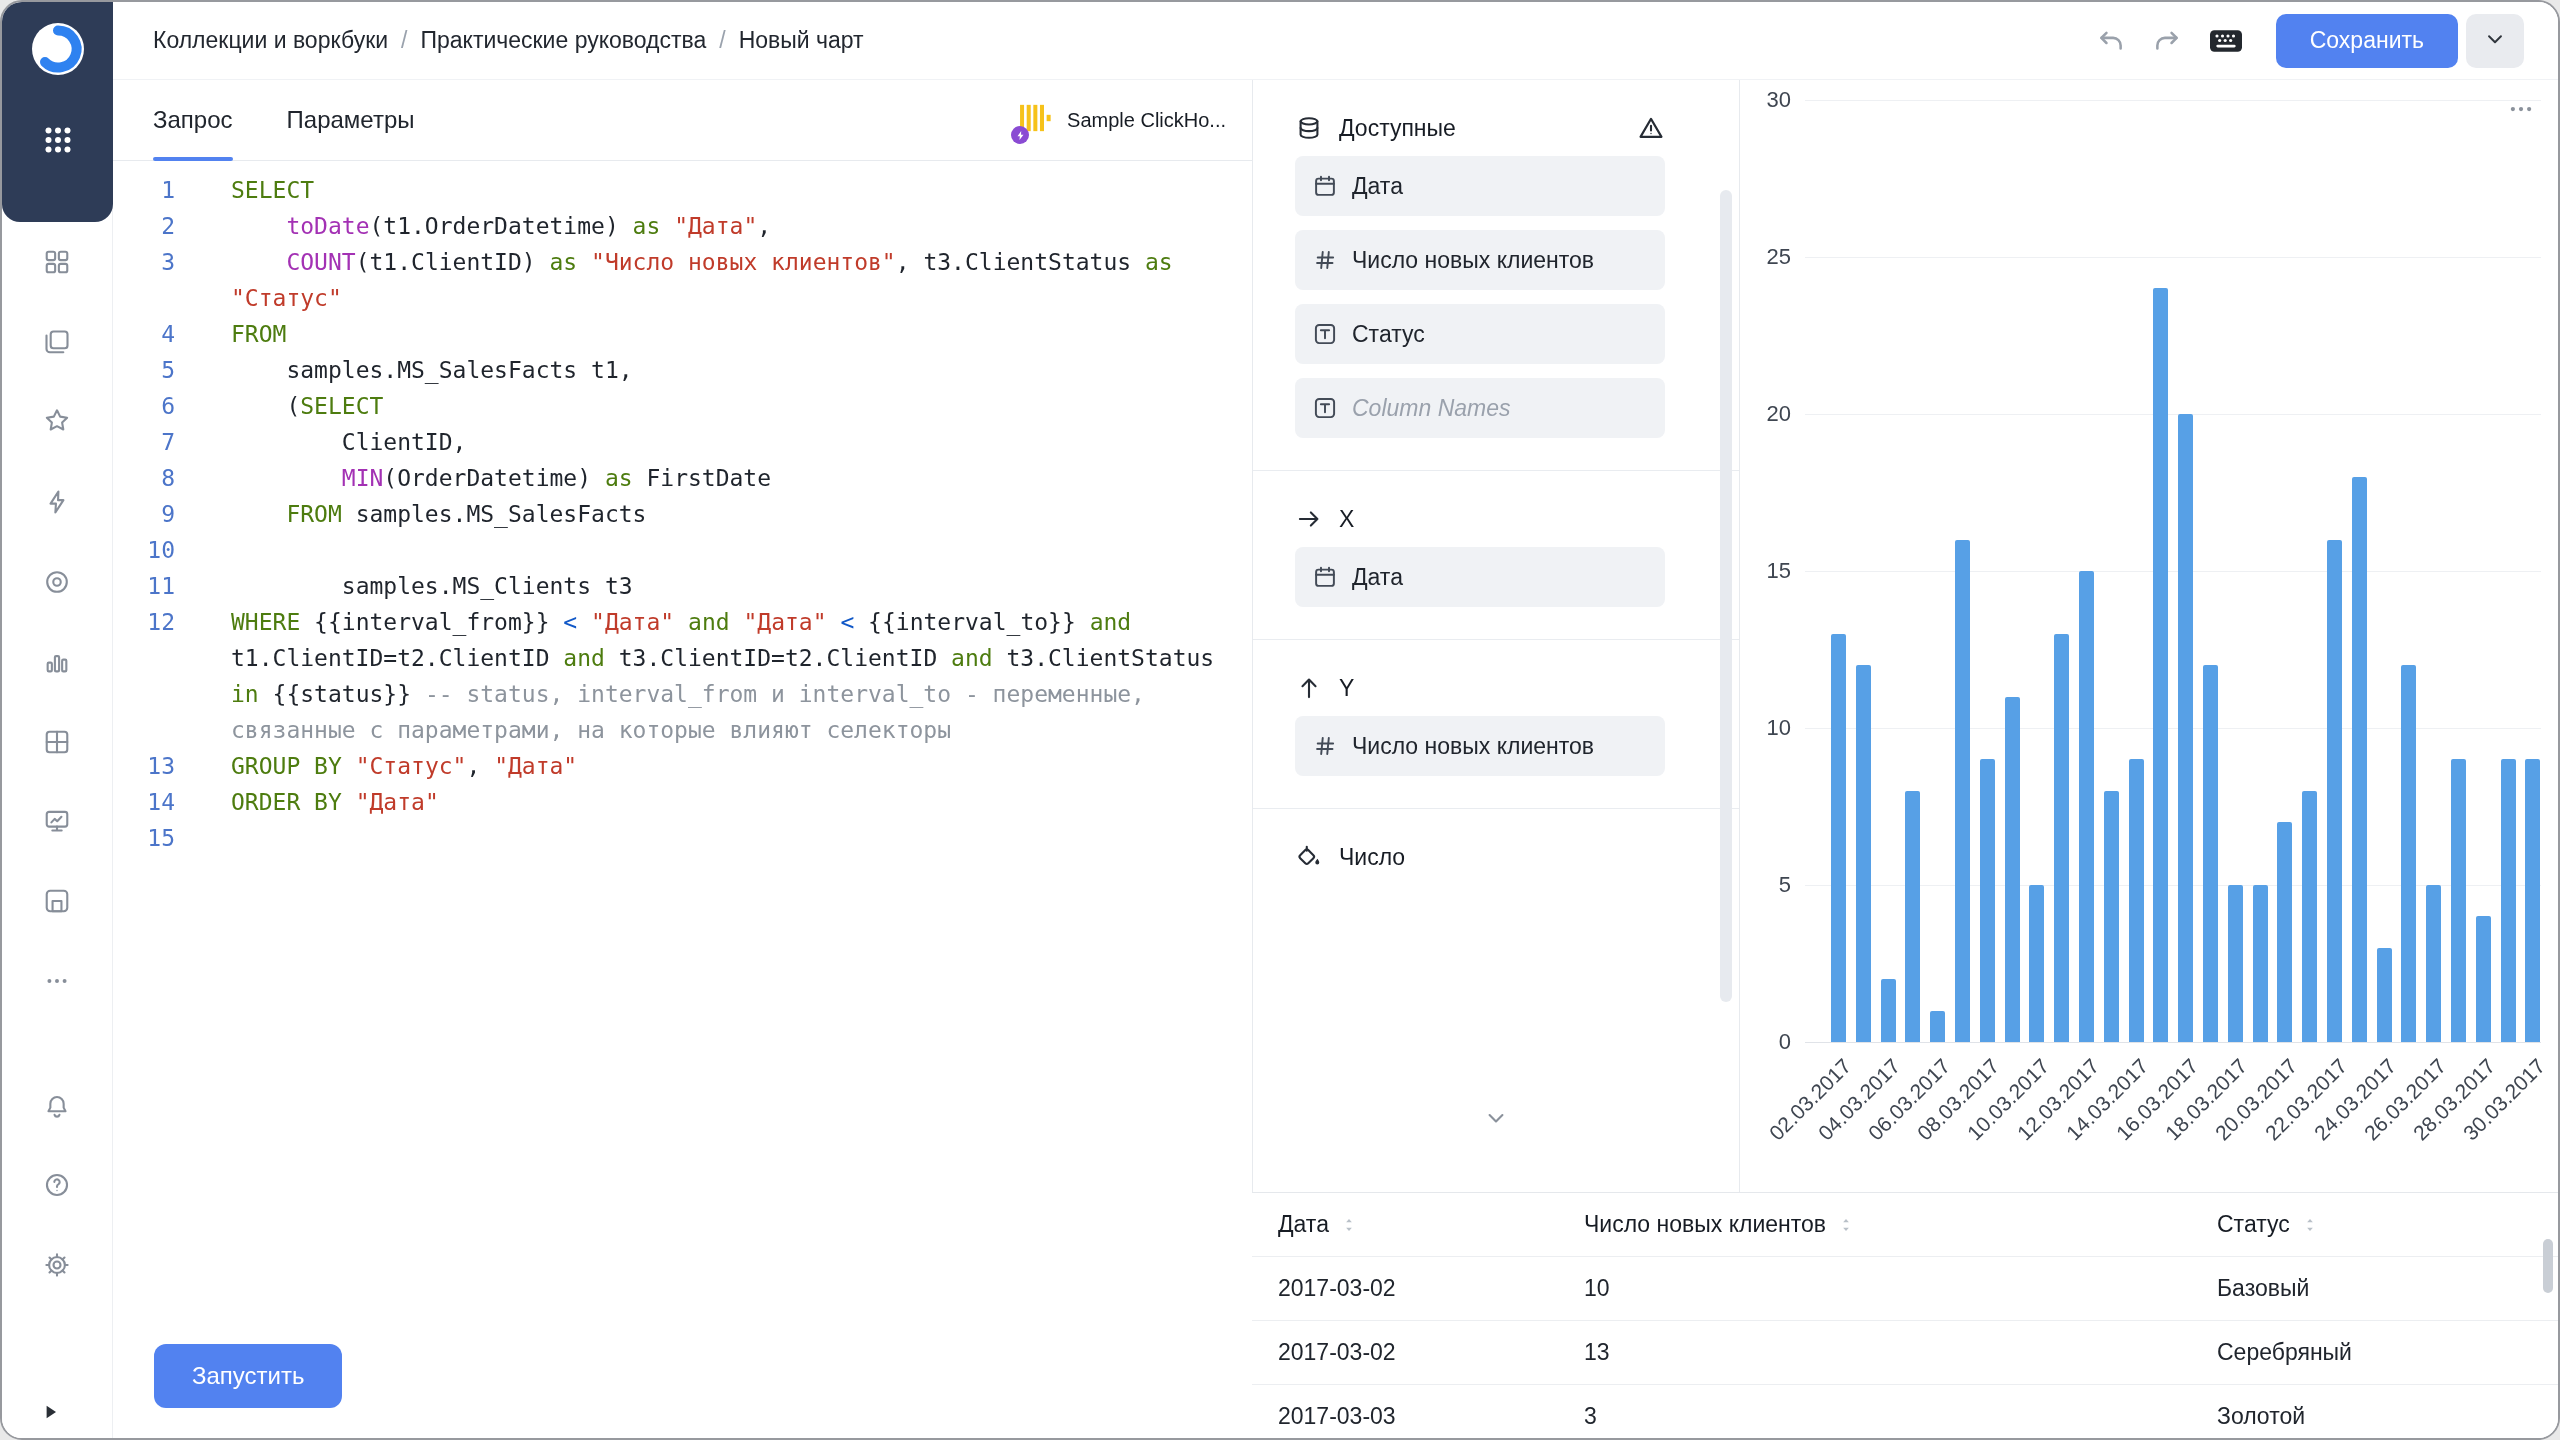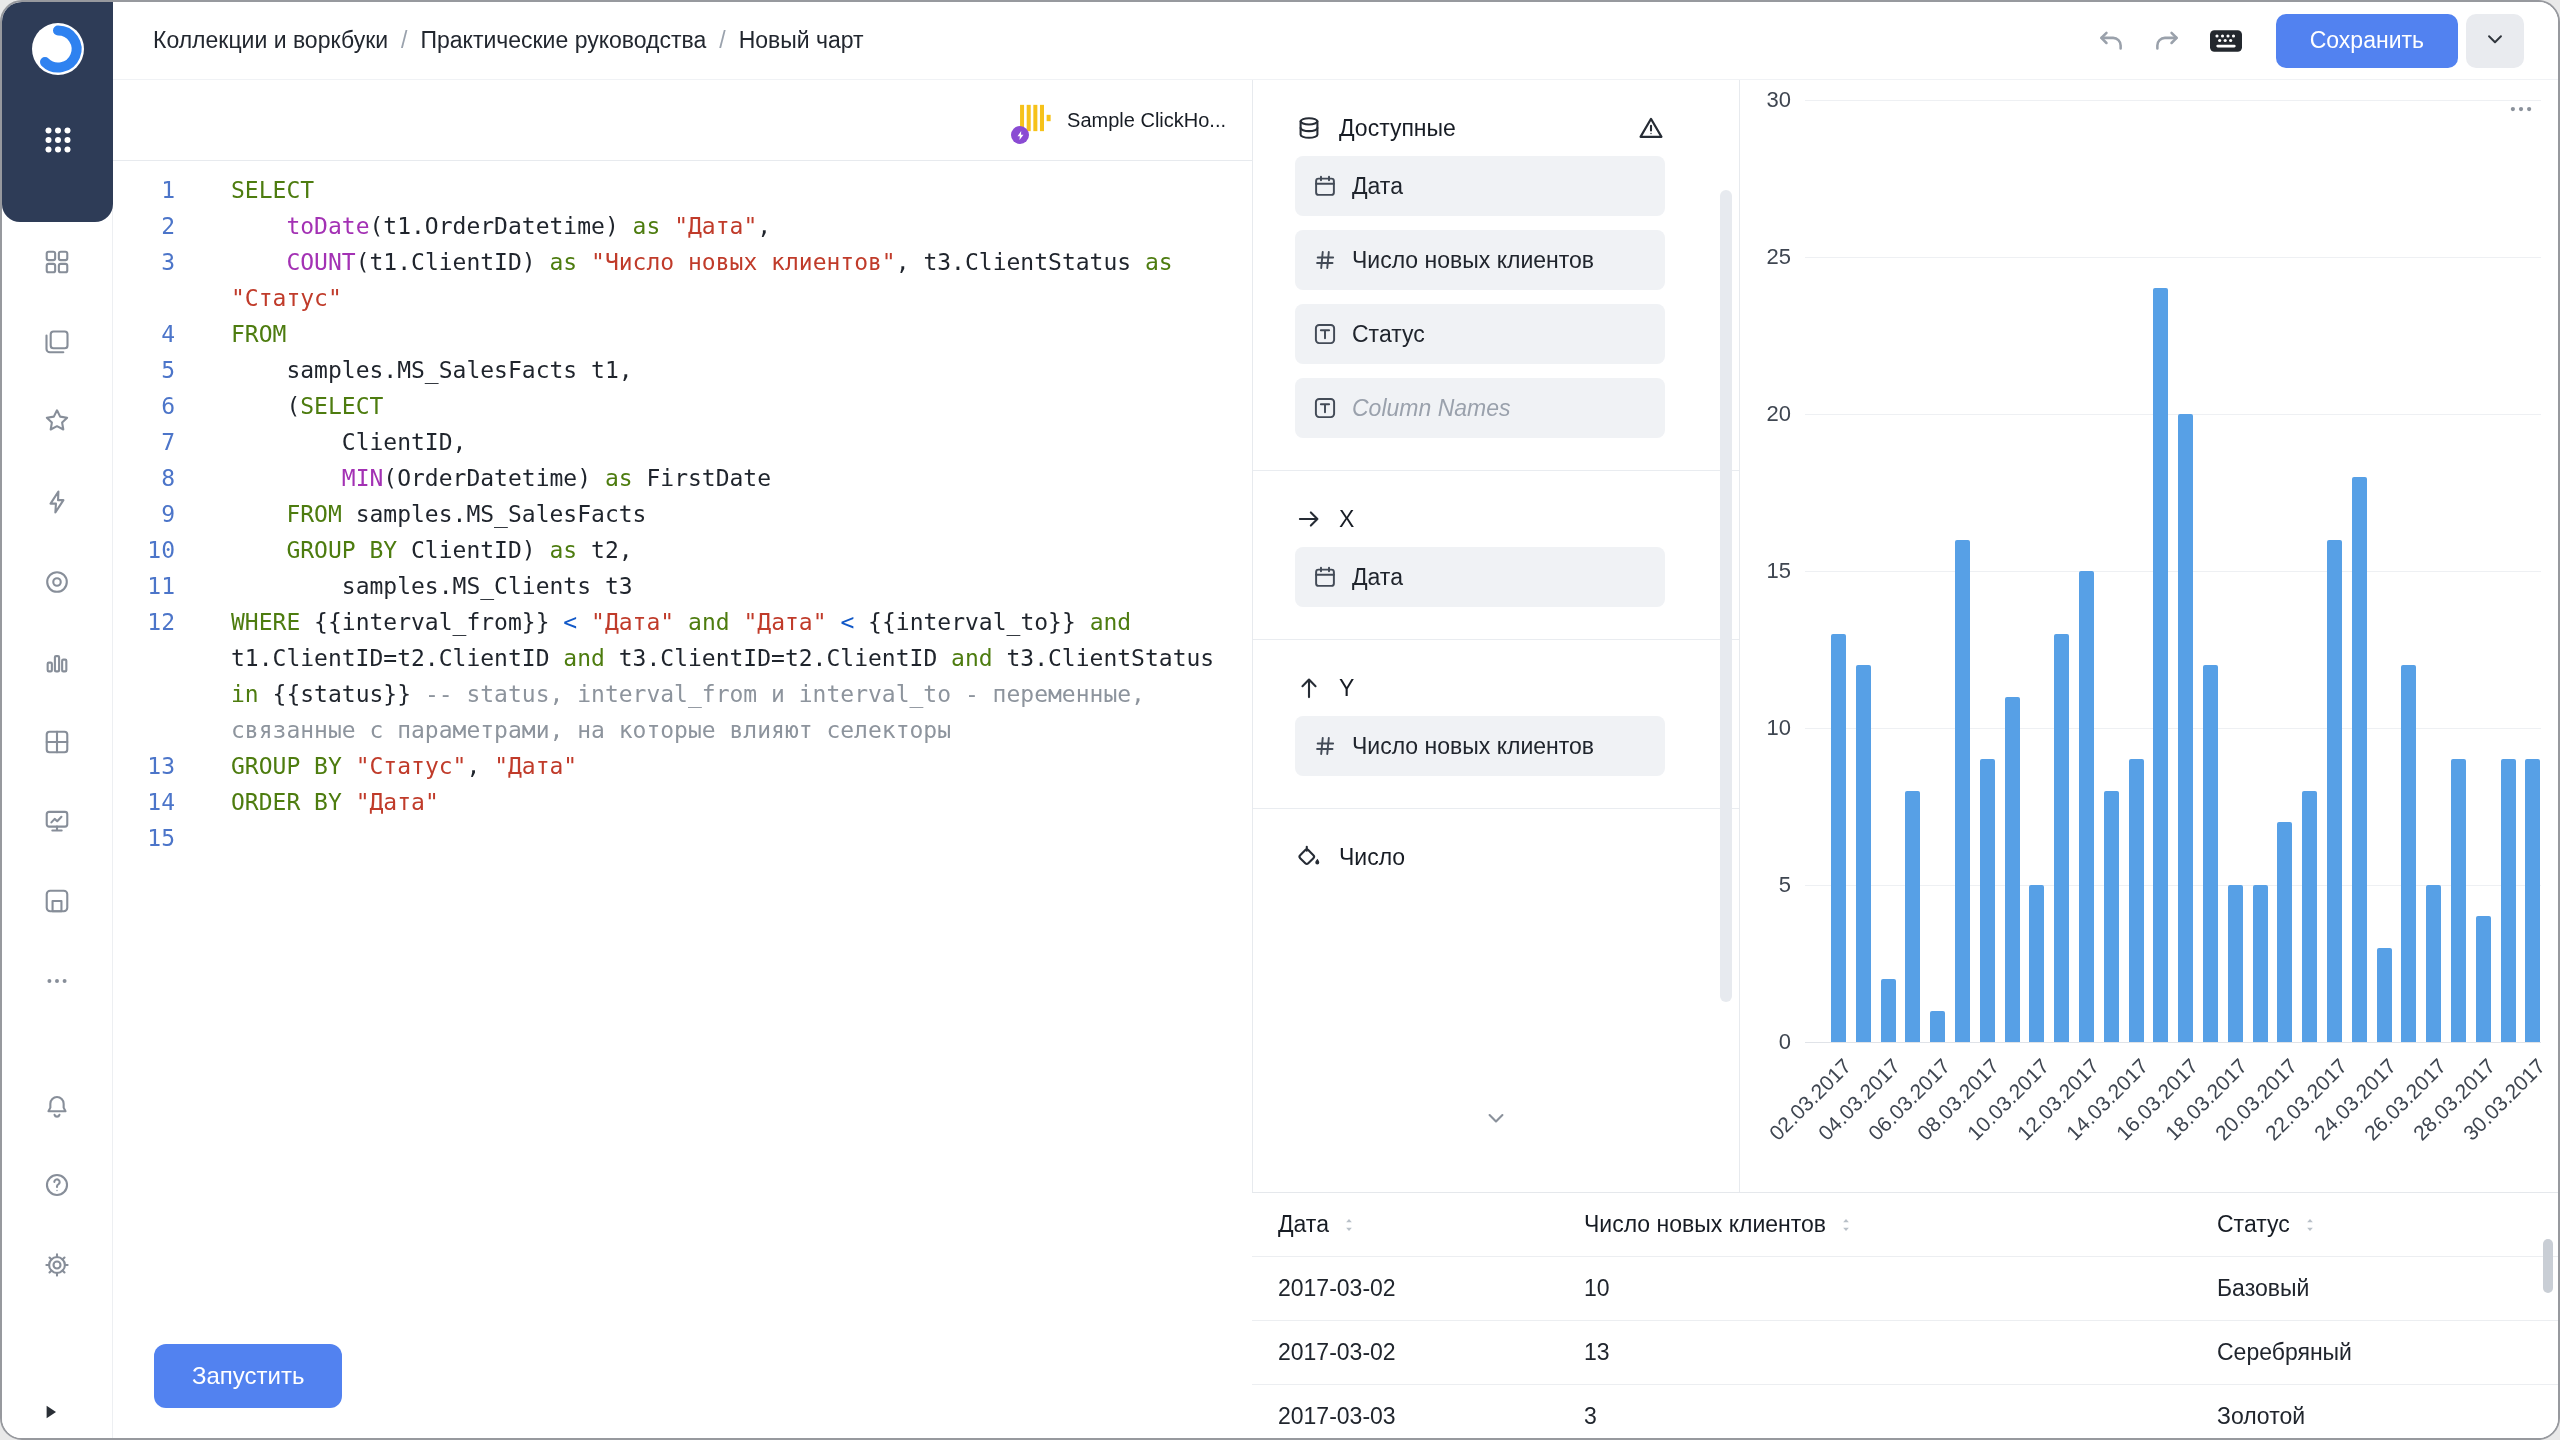--- a/index.html
+++ b/index.html
@@ -271,20 +271,24 @@
             <span><svg width="26" height="26" viewBox="0 0 24 24" fill="none" stroke="currentColor" stroke-width="1.8" stroke-linecap="round" stroke-linejoin="round">
                 <path d="M6.5 9.5 12 15l5.5-5.5"></path>
               </svg></span>
           </button>
       </span>
     </div>
   </header>
 
   <section>
     <div class="tabsrow">
+      <div id="tabsbox" style="display:flex;height:100%;">
+          <div class="tab active">Запрос</div>
+          <div class="tab">Параметры</div>
+        </div>
       <div class="conn">
         <span class="conn-ic">
           <span><svg width="36" height="36" viewBox="0 0 26 24" fill="none" stroke="currentColor" stroke-width="1.8" stroke-linecap="round" stroke-linejoin="round">
                 <g stroke="none" fill="#f6c21a">
                   <rect x="2.2" y="2.5" width="2.9" height="19"></rect>
                   <rect x="7" y="2.5" width="2.9" height="19"></rect>
                   <rect x="11.8" y="2.5" width="2.9" height="19"></rect>
                   <rect x="16.6" y="2.5" width="2.9" height="19"></rect>
                   <rect x="21.4" y="9.7" width="2.9" height="4.6"></rect>
                 </g>
@@ -331,21 +335,20 @@
         <div class="cl">
           <span class="ln">8</span>
           <span class="lc"><span class="tk-pl">        </span><span class="tk-fn">MIN</span><span class="tk-pl">(OrderDatetime) </span><span class="tk-kw">as</span><span class="tk-pl"> FirstDate</span></span>
         </div>
         <div class="cl">
           <span class="ln">9</span>
           <span class="lc"><span class="tk-pl">    </span><span class="tk-kw">FROM</span><span class="tk-pl"> samples.MS_SalesFacts</span></span>
         </div>
         <div class="cl">
           <span class="ln">10</span>
-          <span class="lc"><span class="tk-pl">    </span><span class="tk-kw">GROUP BY</span><span class="tk-pl"> ClientID) </span><span class="tk-kw">as</span><span class="tk-pl"> t2,</span></span>
         </div>
         <div class="cl">
           <span class="ln">11</span>
           <span class="lc"><span class="tk-pl">        samples.MS_Clients t3</span></span>
         </div>
         <div class="cl">
           <span class="ln">12</span>
           <span class="lc"><span class="tk-kw">WHERE</span><span class="tk-pl"> {{interval_from}} </span><span class="tk-op">&lt;</span><span class="tk-pl"> </span><span class="tk-str">"Дата"</span><span class="tk-pl"> </span><span class="tk-kw">and</span><span class="tk-pl"> </span><span class="tk-str">"Дата"</span><span class="tk-pl"> </span><span class="tk-op">&lt;</span><span class="tk-pl"> {{interval_to}} </span><span class="tk-kw">and</span><span class="tk-pl"> t1.ClientID=t2.ClientID </span><span class="tk-kw">and</span><span class="tk-pl"> t3.ClientID=t2.ClientID </span><span class="tk-kw">and</span><span class="tk-pl"> t3.ClientStatus </span><span class="tk-kw">in</span><span class="tk-pl"> {{status}} </span><span class="tk-com">-- status, interval_from и interval_to - переменные, связанные с параметрами, на которые влияют селекторы</span></span>
         </div>
         <div class="cl">

